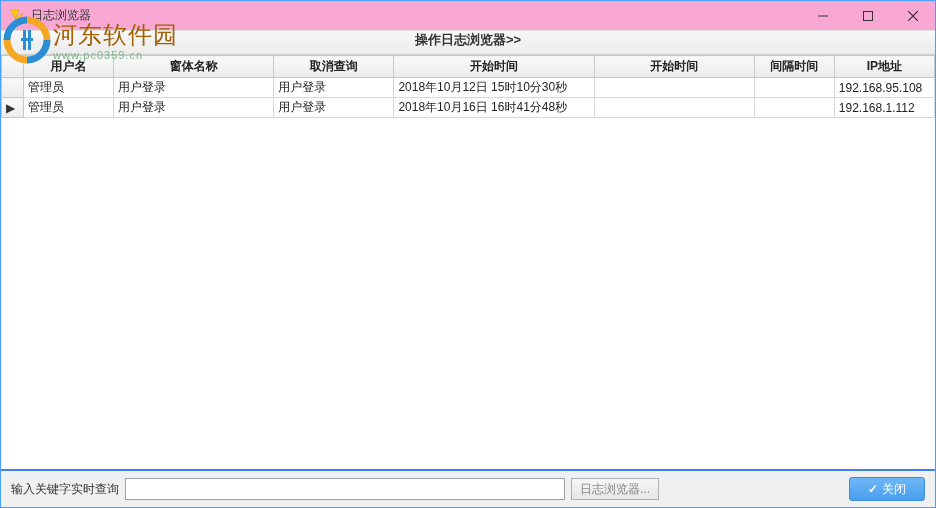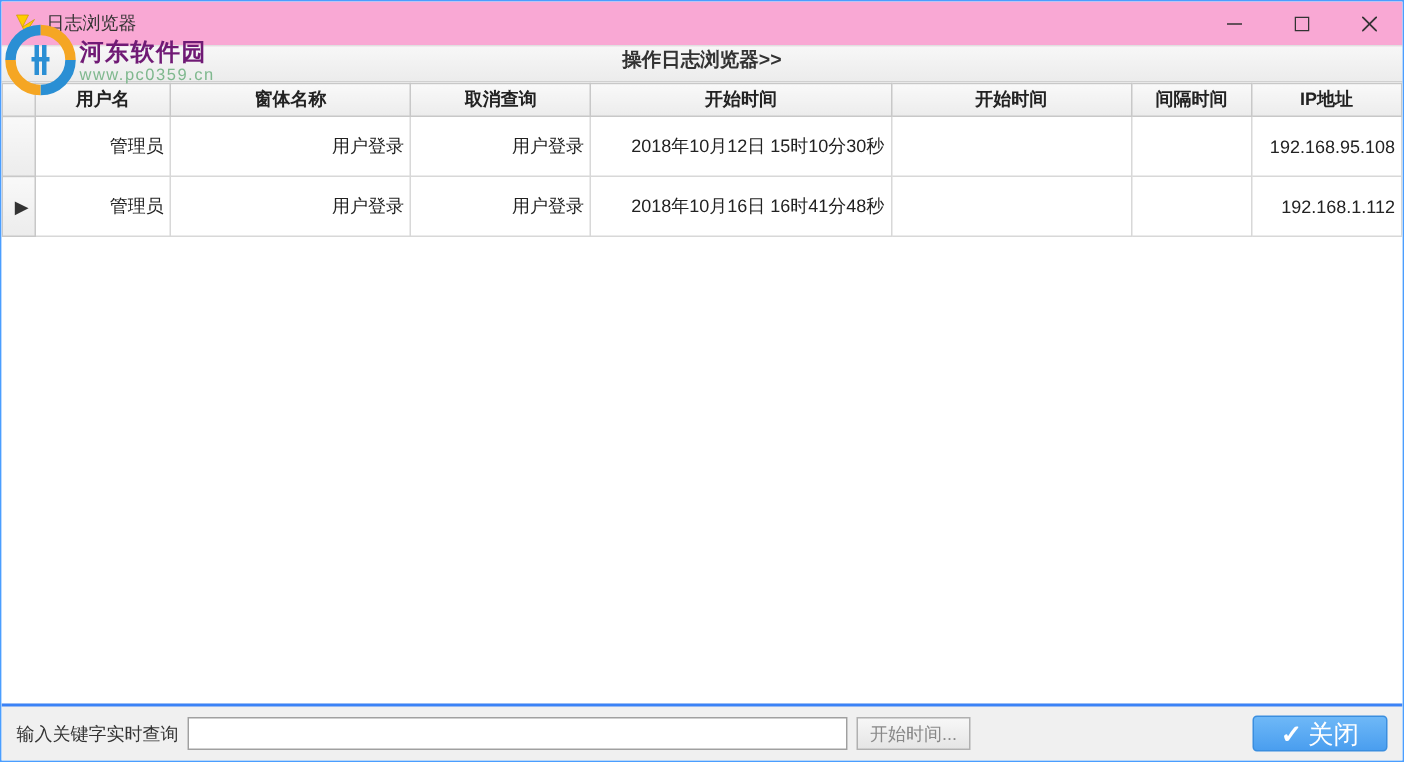--- a/index.html
+++ b/index.html
@@ -56,23 +56,23 @@
     .watermark-logo {
       width: 48px; height: 48px;
       margin-left: 2px;
     }
     .watermark-text {
       display: flex;
       flex-direction: column;
       margin-left: 2px;
     }
     .watermark-main {
-      font-size: 16px;
-      font-weight: bold;
-      color: #701a75;
+      font-size: 24px;
+      font-weight: normal;
+      color: #a16207;
       letter-spacing: 1px;
     }
     .watermark-sub {
       font-size: 11px;
       color: #7fb88e;
       letter-spacing: 1px;
       margin-top: -2px;
     }
     .toolbar-strip {
       height: 24px;
@@ -100,22 +100,22 @@
       border: 1px solid #c8c8c8;
       padding: 2px 4px;
       font-weight: bold;
       text-align: center;
       height: 20px;
       font-size: 12px;
       color: #222;
     }
     td {
       border: 1px solid #d8d8d8;
-      padding: 11px 4px;
-      text-align: right;
+      padding: 1px 4px;
+      text-align: left;
       height: 18px;
       font-size: 12px;
       color: #222;
       background: #fff;
       white-space: nowrap;
       overflow: hidden;
     }
     .row-selector {
       width: 22px;
       background: linear-gradient(#f9f9f9, #ececec);
@@ -163,21 +163,21 @@
       cursor: default;
     }
     .close-btn {
       margin-left: auto;
       height: 24px;
       padding: 0 18px;
       background: linear-gradient(#6eb8f7, #4a9eef);
       border: 1px solid #3a8edf;
       border-radius: 3px;
       color: #fff;
-      font-size: 17px;
+      font-size: 12px;
       cursor: pointer;
       display: flex;
       align-items: center;
       gap: 4px;
     }
     .check-icon::before {
       content: "✓";
       color: #fff;
       font-weight: bold;
     }
@@ -277,18 +277,18 @@
           <td></td>
           <td>192.168.1.112</td>
         </tr>
       </tbody>
   </table>
 </div>
 
 <div class="footer">
   <span class="footer-label">输入关键字实时查询</span>
   <input class="search-input" type="text" value="" style="">
-  <button class="cancel-btn">开始时间...</button>
+  <button class="cancel-btn">日志浏览器...</button>
   <button class="close-btn">
     <span class="check-icon"></span>
     <span>关闭</span>
   </button>
 </div>
 
 </body></html>

